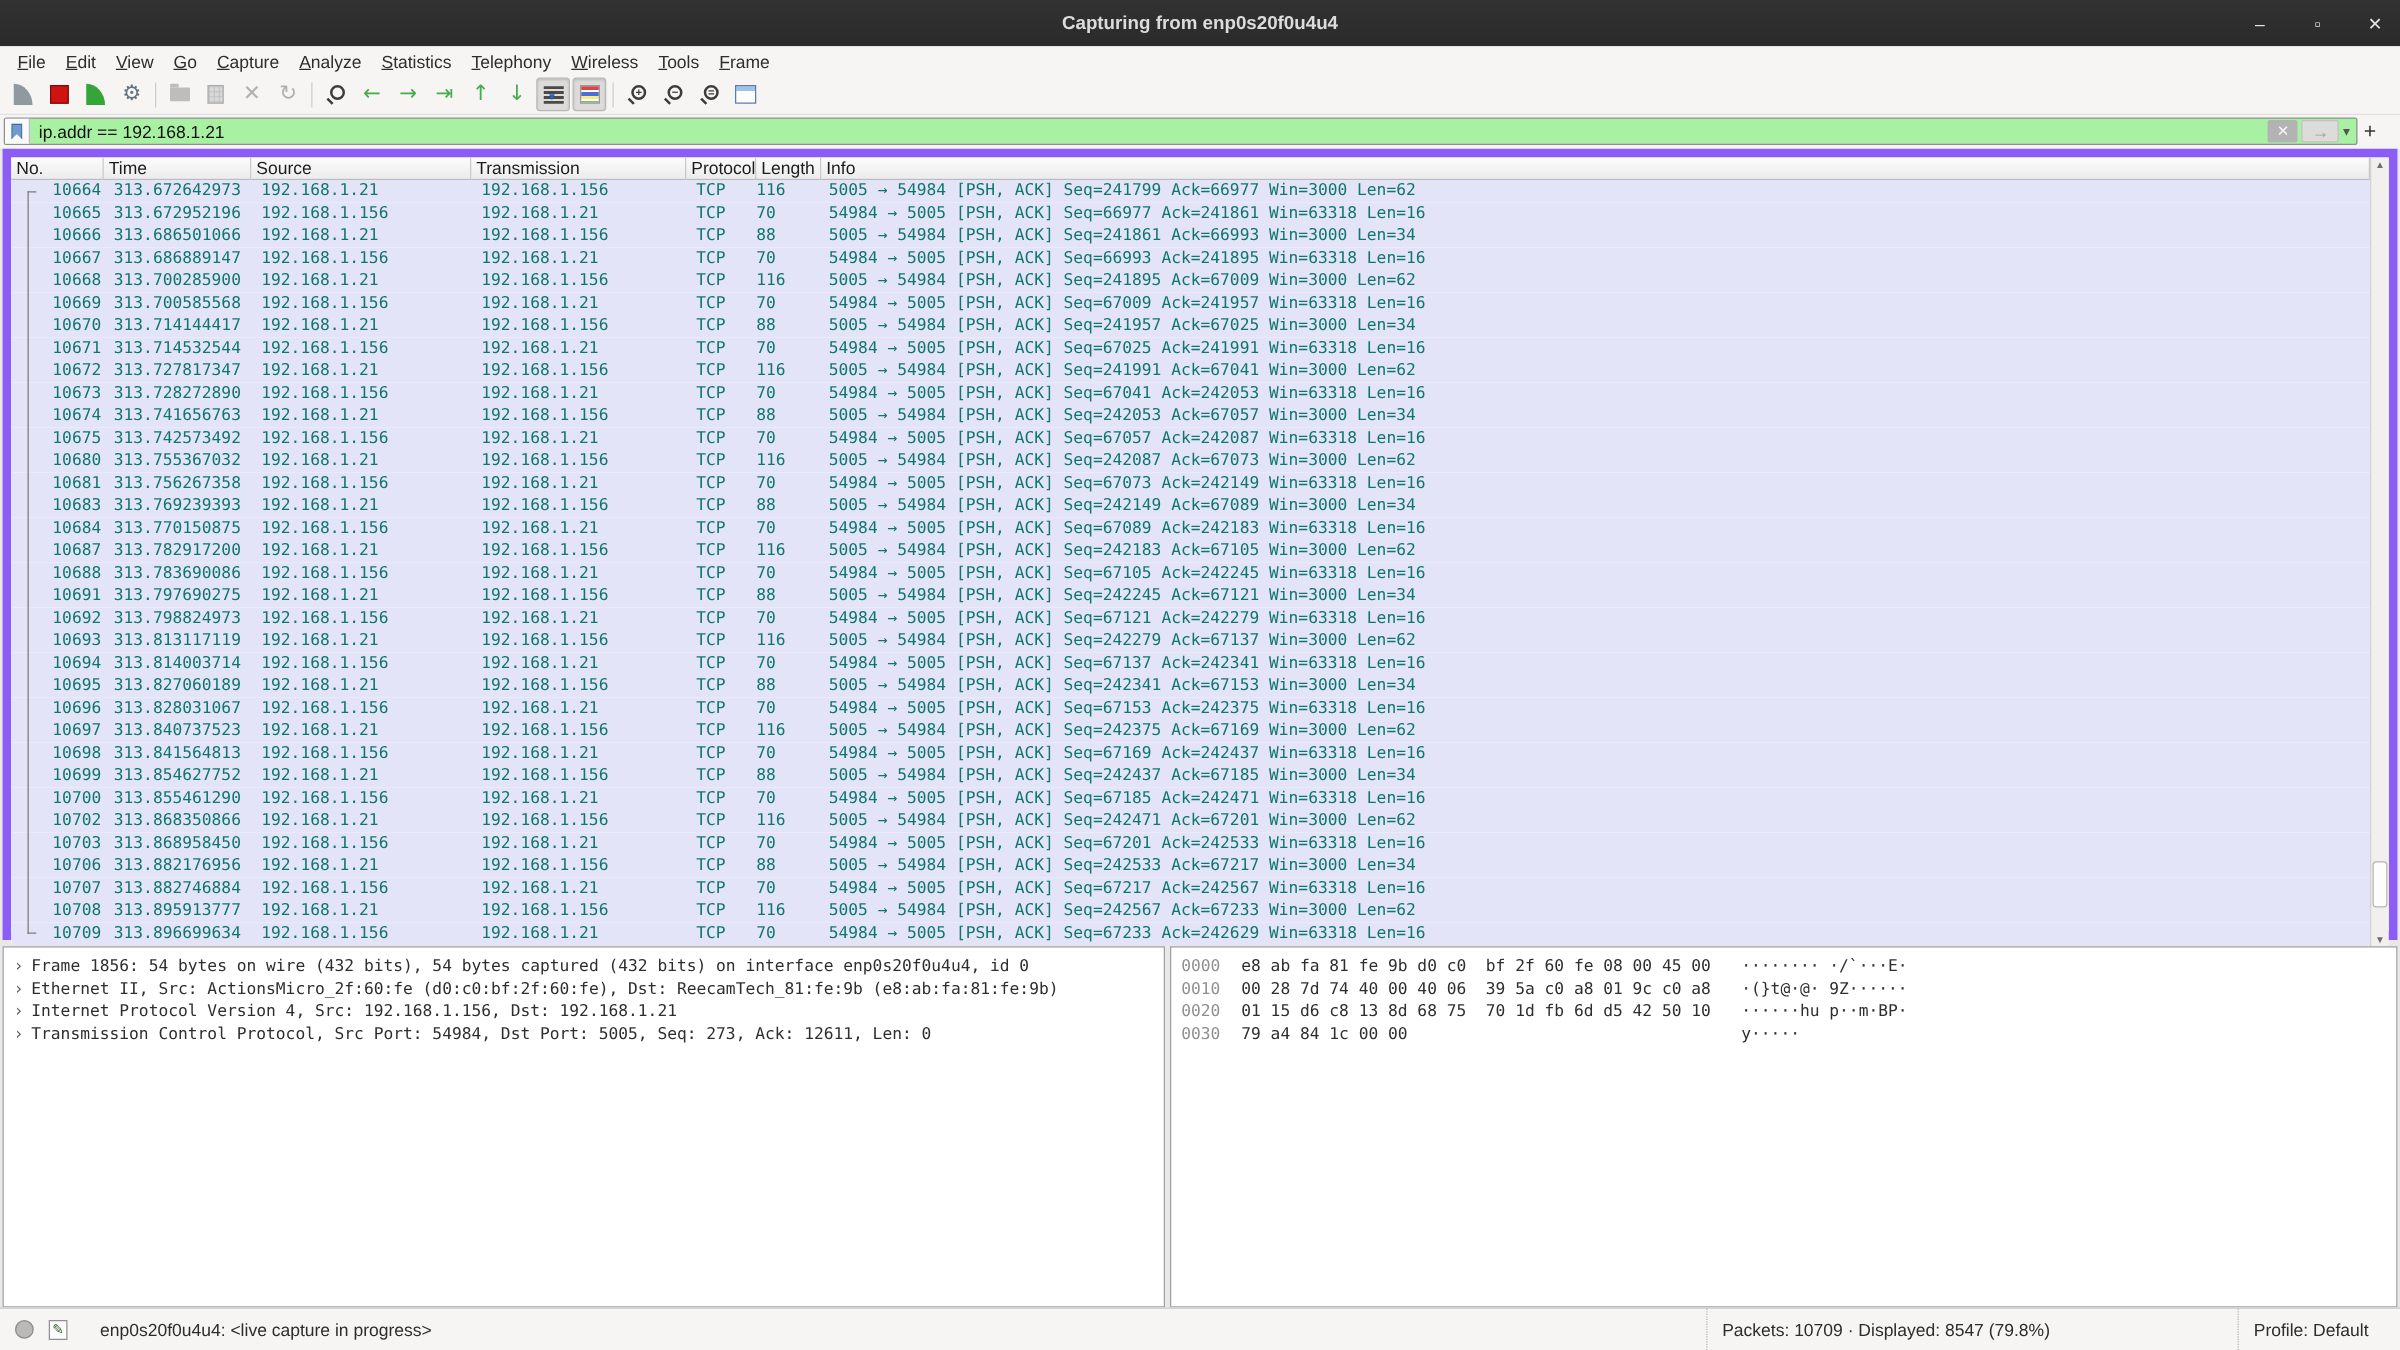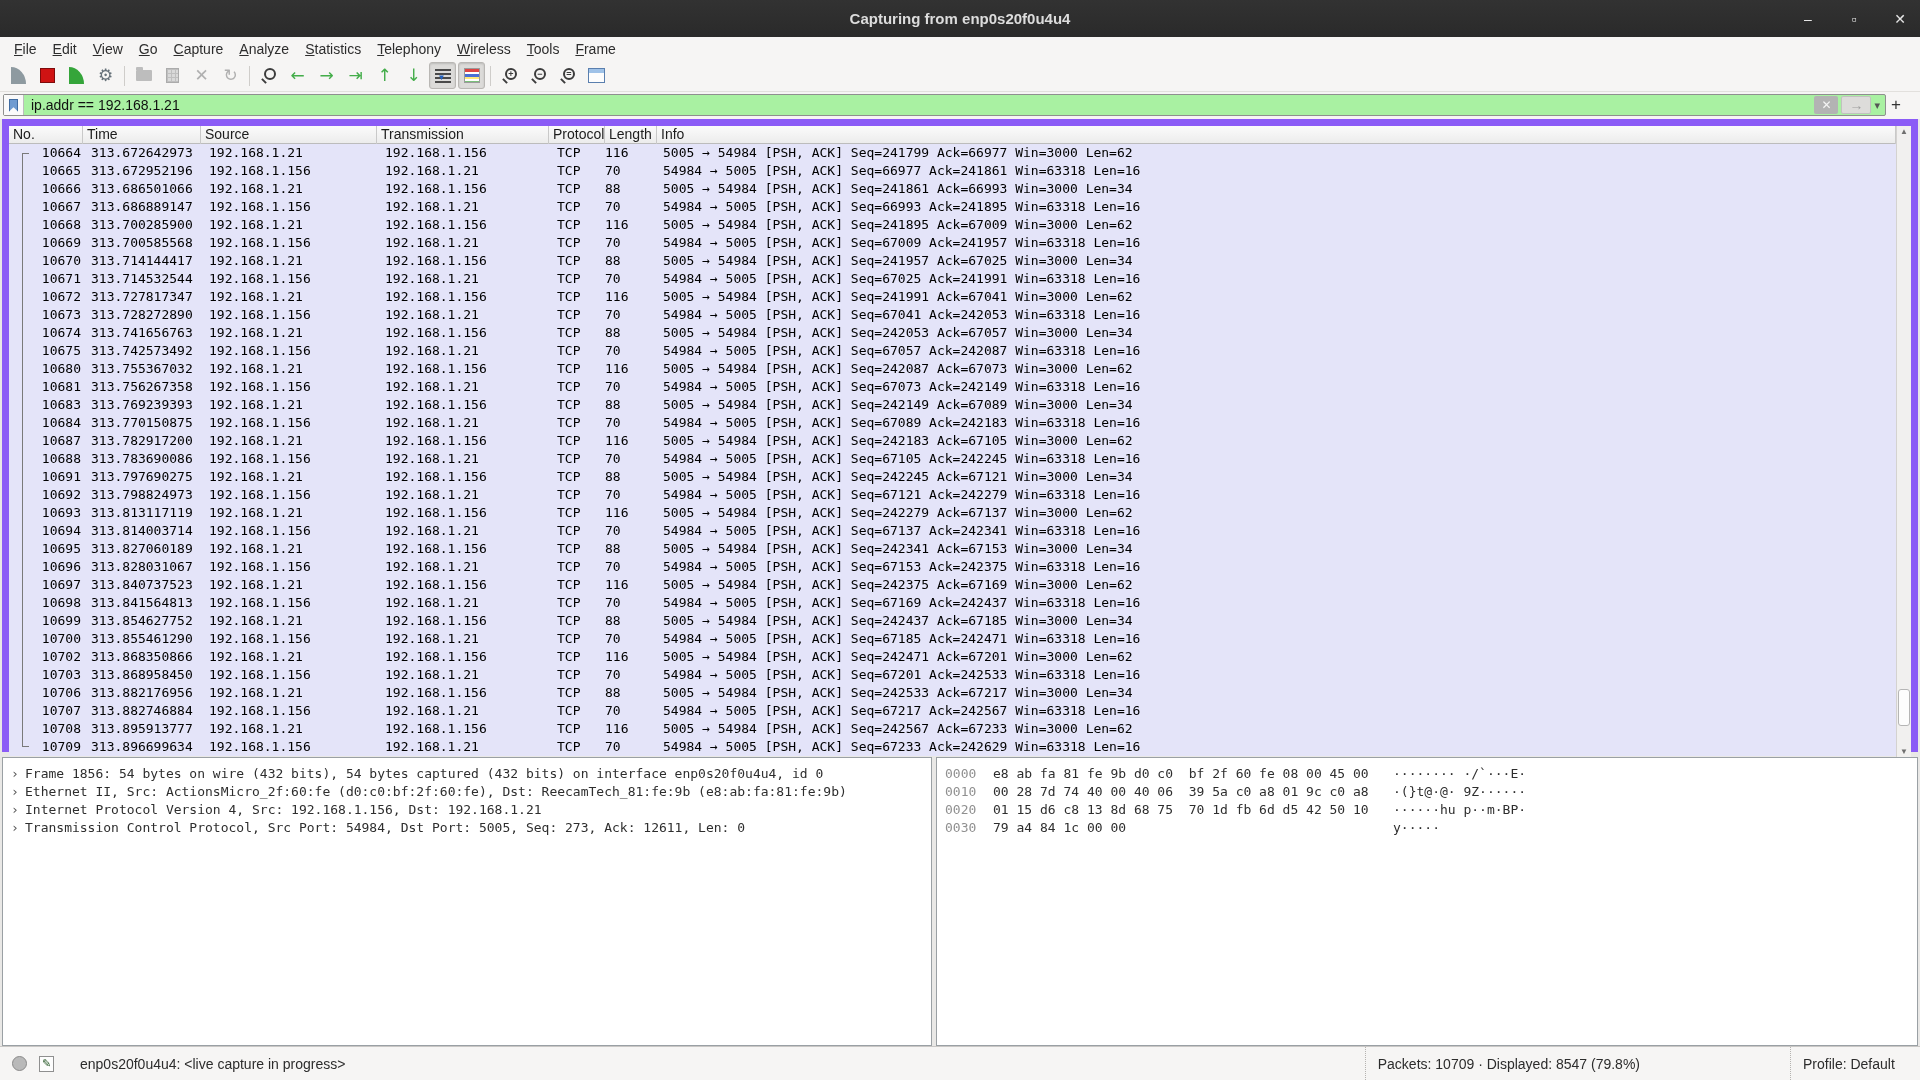--- a/index.html
+++ b/index.html
@@ -68,21 +68,21 @@
 
   
   .packet-list { position:absolute; left:2px; top:119px; width:1916px; height:633px;
     background:#ffffff; border:7px solid #8b5cf6; }
   .plheader { position:absolute; left:0; top:0; right:15px; height:18px;
     background:linear-gradient(#fbfbfb,#ececec); border-bottom:1px solid #bcbcbc;
     display:flex; font-size:14px; color:#1c1c1c; }
   .hcell { height:18px; line-height:17px; border-right:1px solid #c9c9c9; padding-left:4px;
     overflow:hidden; white-space:pre; }
   .rows { position:absolute; left:0; top:18px; right:15px; height:612px; overflow:hidden;
-    background:#ffffff; font-family:"DejaVu Sans Mono","Liberation Mono",monospace; font-size:13px; color:#000000; }
+    background:#ffffff; font-family:"DejaVu Sans Mono","Liberation Mono",monospace; font-size:13px; color:#0f766e; }
   .prow { height:18px; line-height:18px; background:#e4e4f9; white-space:pre; display:flex; }
   .pcell { display:inline-block; height:18px; overflow:hidden; white-space:pre; flex:none; }
   .w-no    { width:74px;  text-align:right; padding-right:2px; }
   .w-time  { width:118px; padding-left:8px; }
   .w-src   { width:176px; padding-left:8px; }
   .w-dst   { width:172px; padding-left:8px; }
   .w-proto { width:56px;  padding-left:8px; }
   .w-len   { width:52px;  padding-right:6px; }
   .w-info  { flex:1; padding-left:6px; }
   .h-no{width:74px}.h-time{width:118px}.h-src{width:176px}.h-dst{width:172px}.h-proto{width:56px}.h-len{width:52px}.h-info{flex:1}

